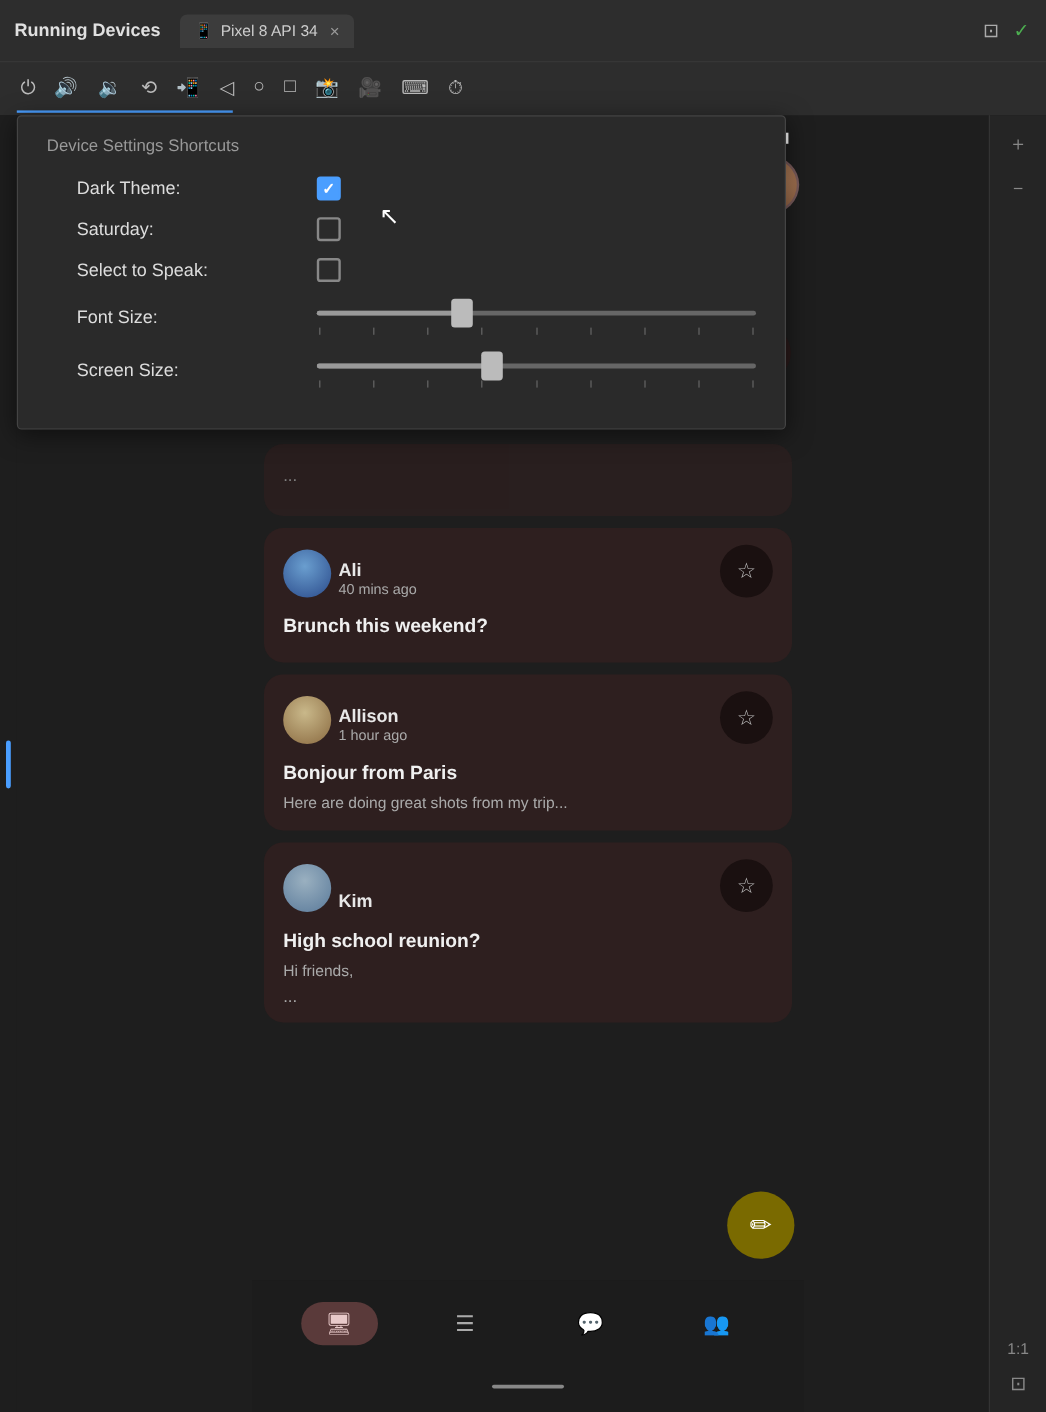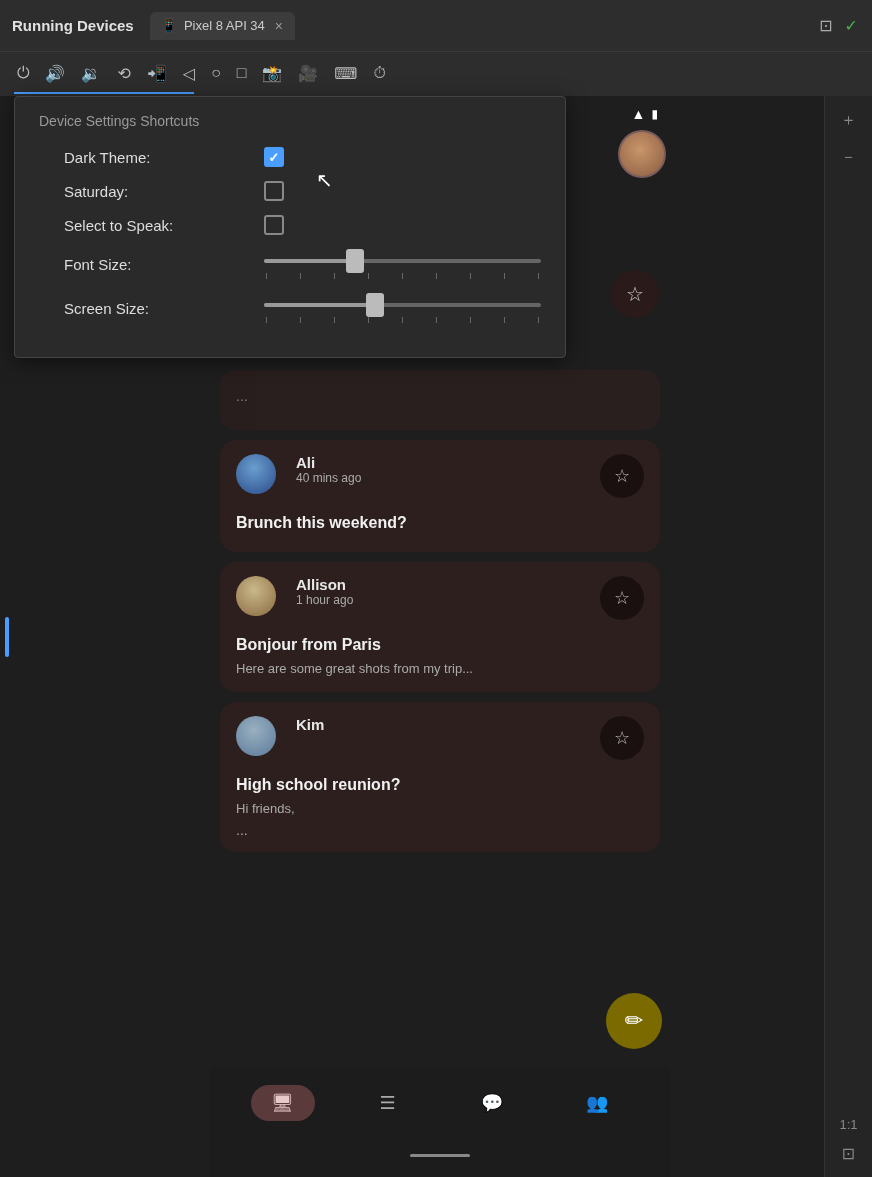--- a/index.html
+++ b/index.html
@@ -86,21 +86,21 @@
       padding: 3px;
     }
     .tool-icon.active { color: #4a9eff; }
     .toolbar-spacer { flex: 1; }
 
     
     .device-settings-popup {
       position: absolute;
       top: 96px;
       left: 14px;
-      width: 552px;
+      width: 641px;
       background: #2a2a2a;
       border: 1px solid #444;
       border-radius: 4px;
       padding: 16px 24px 20px;
       z-index: 100;
       box-shadow: 0 4px 20px rgba(0,0,0,0.5);
     }
     .popup-title {
       color: #999;
       font-size: 14px;
@@ -262,23 +262,23 @@
       gap: 10px;
     }
     .email-card {
       background: #2e1f1f;
       border-radius: 16px;
       padding: 14px 16px;
       position: relative;
     }
     .card-header {
       display: flex;
-      align-items: flex-start;
+      align-items: flex-end;
       margin-bottom: 10px;
-      gap: 20px;
+      gap: 6px;
     }
     .card-avatar {
       width: 40px;
       height: 40px;
       border-radius: 50%;
       overflow: hidden;
       flex-shrink: 0;
     }
     .avatar-ali {
       background: radial-gradient(circle at 45% 35%, #6a9ecf, #2a4a8a);
@@ -569,21 +569,21 @@
   <div class="email-card">
     <div class="card-header">
       <div class="card-avatar avatar-allison"></div>
       <div class="card-info">
         <div class="card-name">Allison</div>
         <div class="card-time">1 hour ago</div>
       </div>
       <div class="card-star">☆</div>
     </div>
     <div class="card-subject">Bonjour from Paris</div>
-    <div class="card-preview">Here are some great shots from my trip...</div>
+    <div class="card-preview">Here are doing great shots from my trip...</div>
   </div>
 
   <div class="email-card">
     <div class="card-header">
       <div class="card-avatar avatar-kim"></div>
       <div class="card-info">
         <div class="card-name">Kim</div>
       </div>
       <div class="card-star">☆</div>
     </div>

